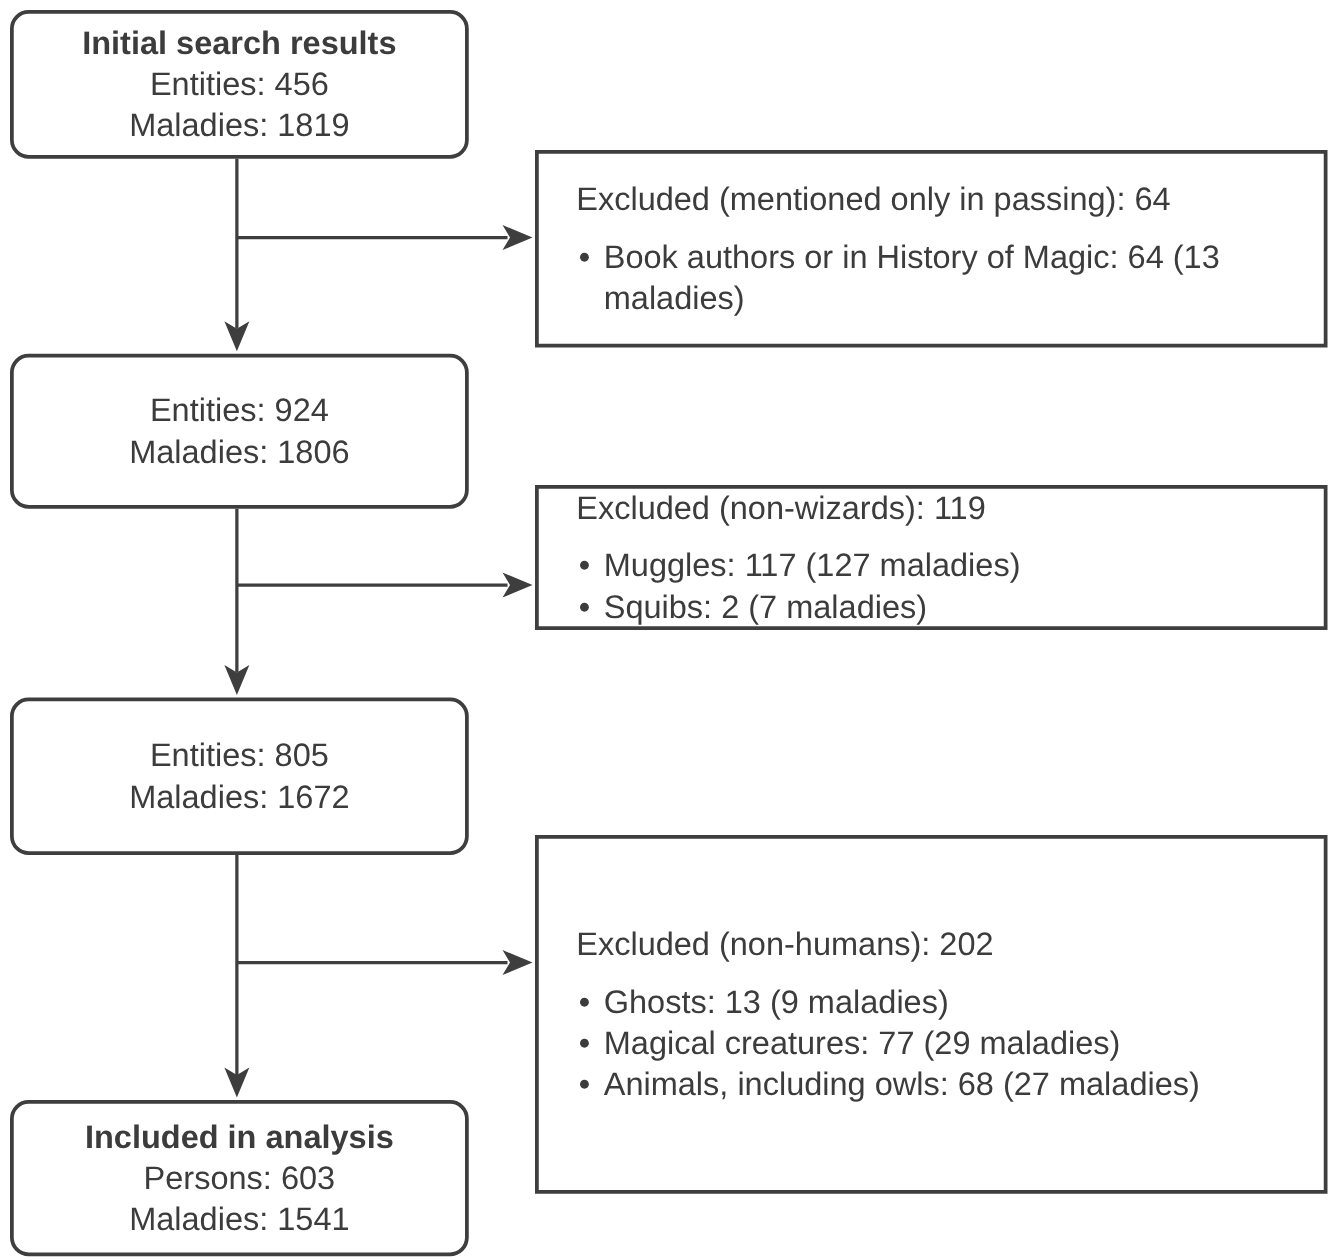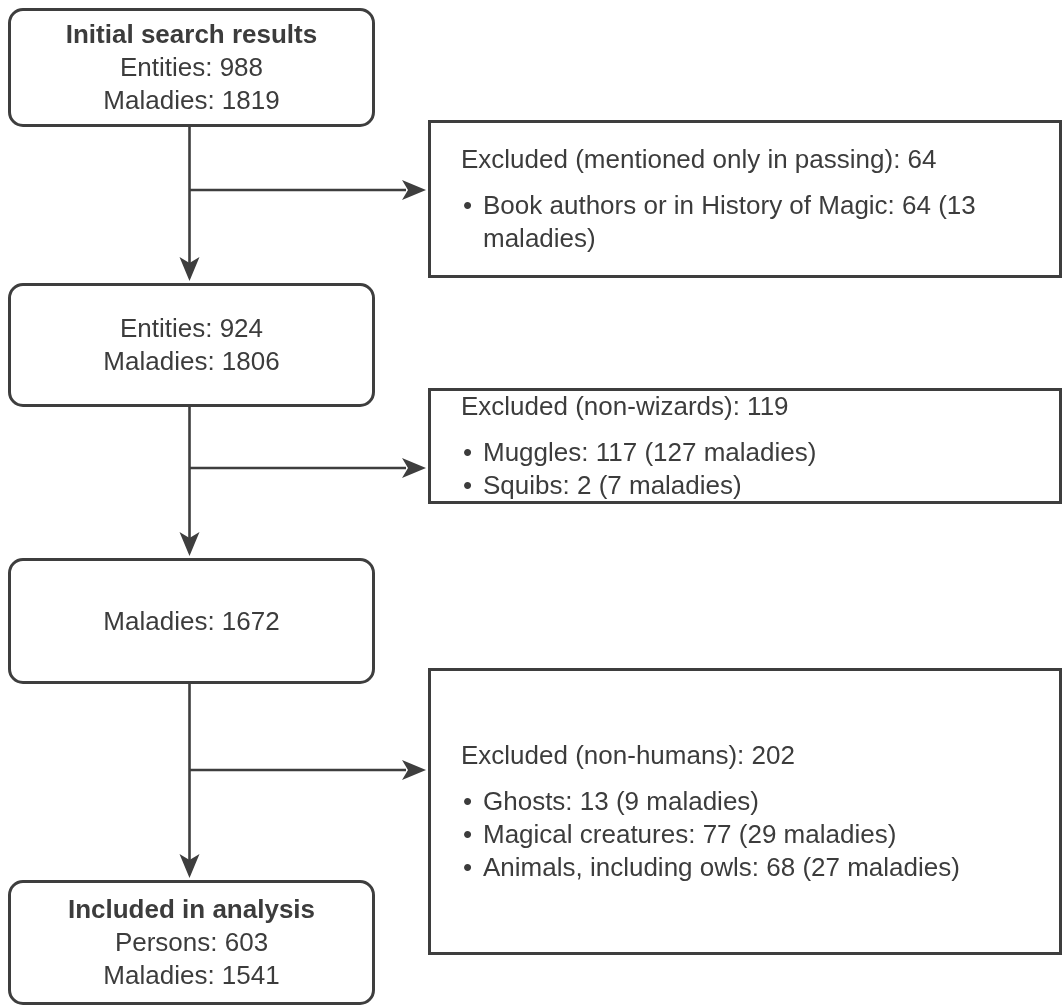--- a/index.html
+++ b/index.html
@@ -95,30 +95,31 @@
       <polygon points="426,190 402,180 408,190 402,200"></polygon>
       <polygon points="189.5,556 179.5,532 189.5,538 199.5,532"></polygon>
       <polygon points="426,468 402,458 408,468 402,478"></polygon>
       <polygon points="189.5,878 179.5,854 189.5,860 199.5,854"></polygon>
       <polygon points="426,770 402,760 408,770 402,780"></polygon>
     </g>
   </svg>
 
   <div class="box lbox b1">
     <div class="box-title">Initial search results</div>
-    <div>Entities: 988</div>
+    <div>Entities: 456</div>
     <div>Maladies: 1819</div>
   </div>
 
   <div class="box lbox b2">
     <div>Entities: 924</div>
     <div>Maladies: 1806</div>
   </div>
 
   <div class="box lbox b3">
+    <div>Entities: 805</div>
     <div>Maladies: 1672</div>
   </div>
 
   <div class="box lbox b4">
     <div class="box-title">Included in analysis</div>
     <div>Persons: 603</div>
     <div>Maladies: 1541</div>
   </div>
 
   <div class="box rbox r1">

